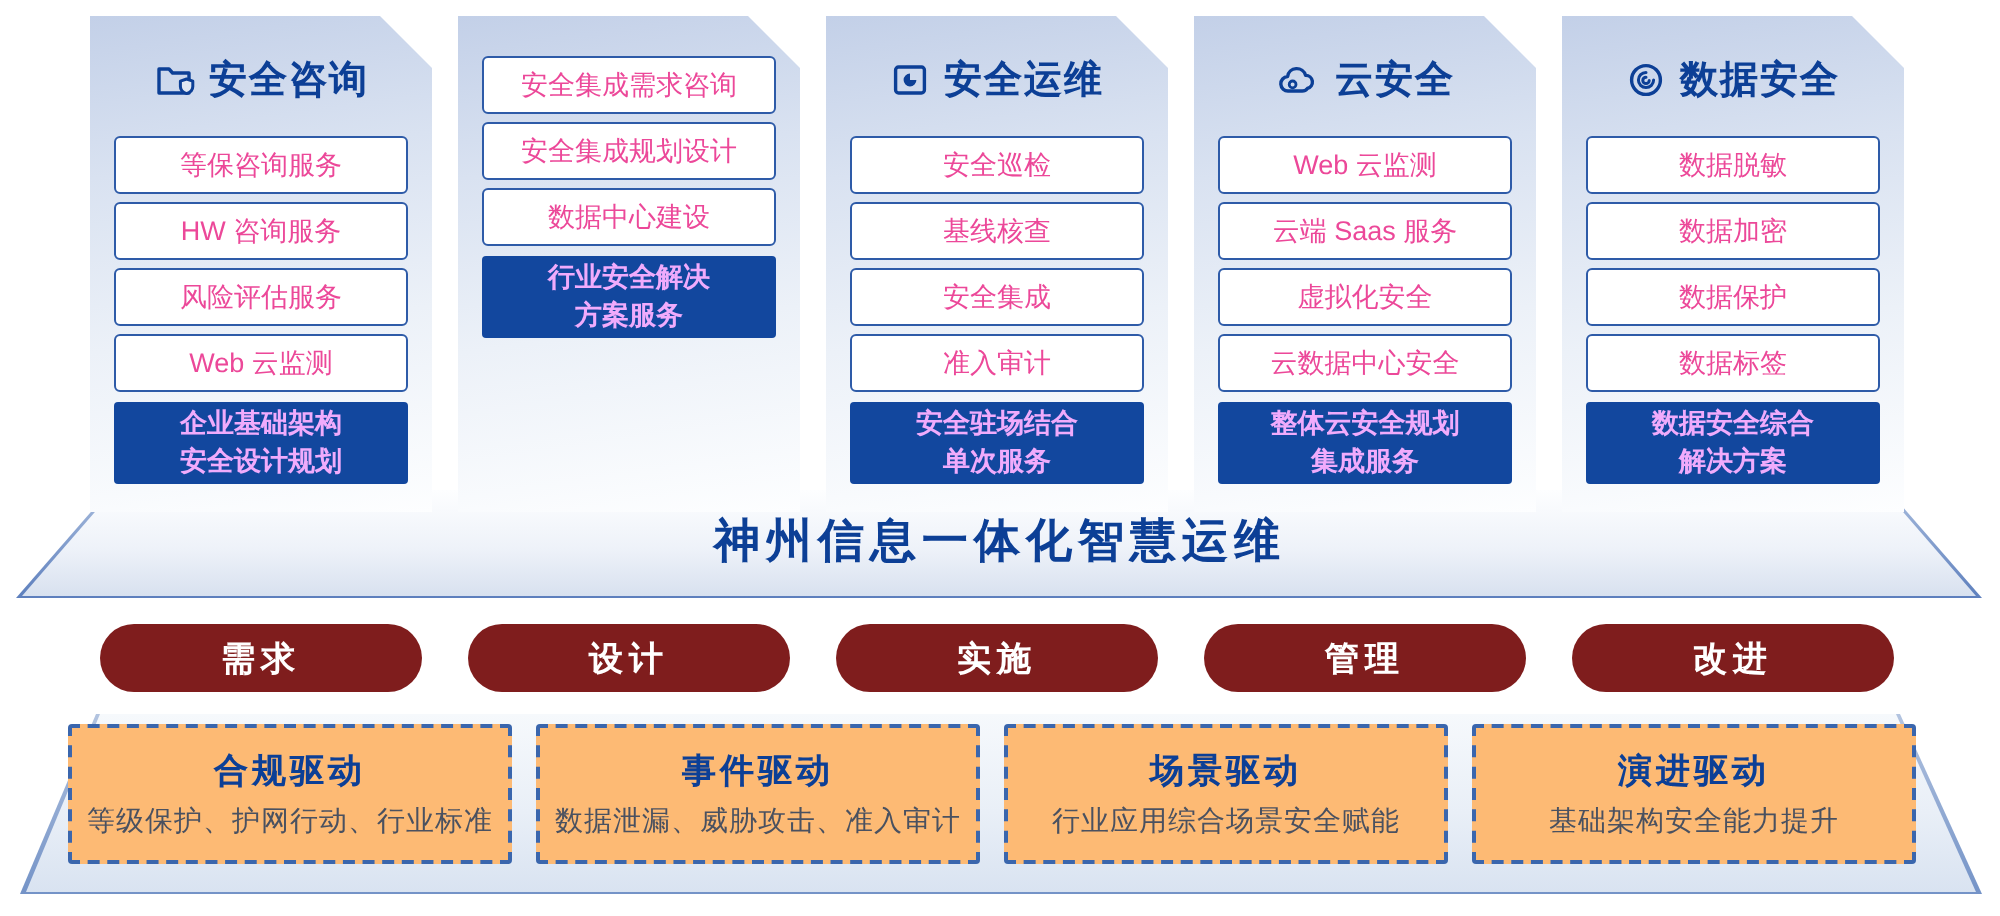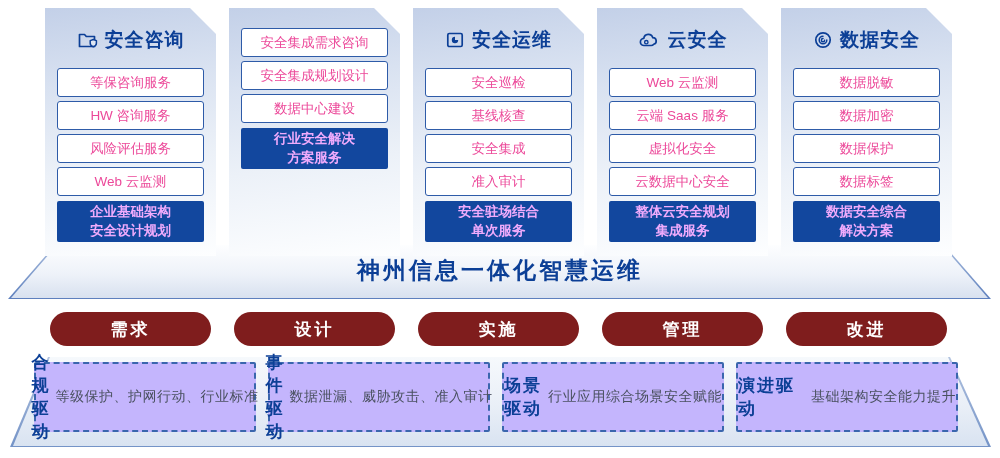--- a/index.html
+++ b/index.html
@@ -64,22 +64,22 @@
   }
   .platform-inner {
     position:absolute; left:0; top:357px; width:1000px; height:89px; z-index:1;
     clip-path:polygon(50px 0, 948px 0, 988px 100%, 13px 100%);
     background:linear-gradient(180deg,#f6f9fc 0%,#e9eff7 55%,#d9e3f1 100%);
   }
 
   
   .driver {
     position:absolute; top:362px; width:222px; height:70px; z-index:2;
-    background:#c4b5fd; border:2px dashed #3a66ad; border-radius:2px;
-    display:flex; flex-direction:row; align-items:center; justify-content:center; gap:5px;
+    background:#fdba74; border:2px dashed #3a66ad; border-radius:2px;
+    display:flex; flex-direction:column; align-items:center; justify-content:center; gap:5px;
   }
   .driver-1{left:34px}.driver-2{left:268px}.driver-3{left:502px}.driver-4{left:736px}
   .driver-title { font-size:17px; font-weight:bold; color:#0c3f96; letter-spacing:2px; }
   .driver-desc { font-size:14px; color:#4a5160; letter-spacing:.5px; white-space:nowrap; }
 </style>
 </head>
 <body>
 
 <div class="stage-wrap">
 

